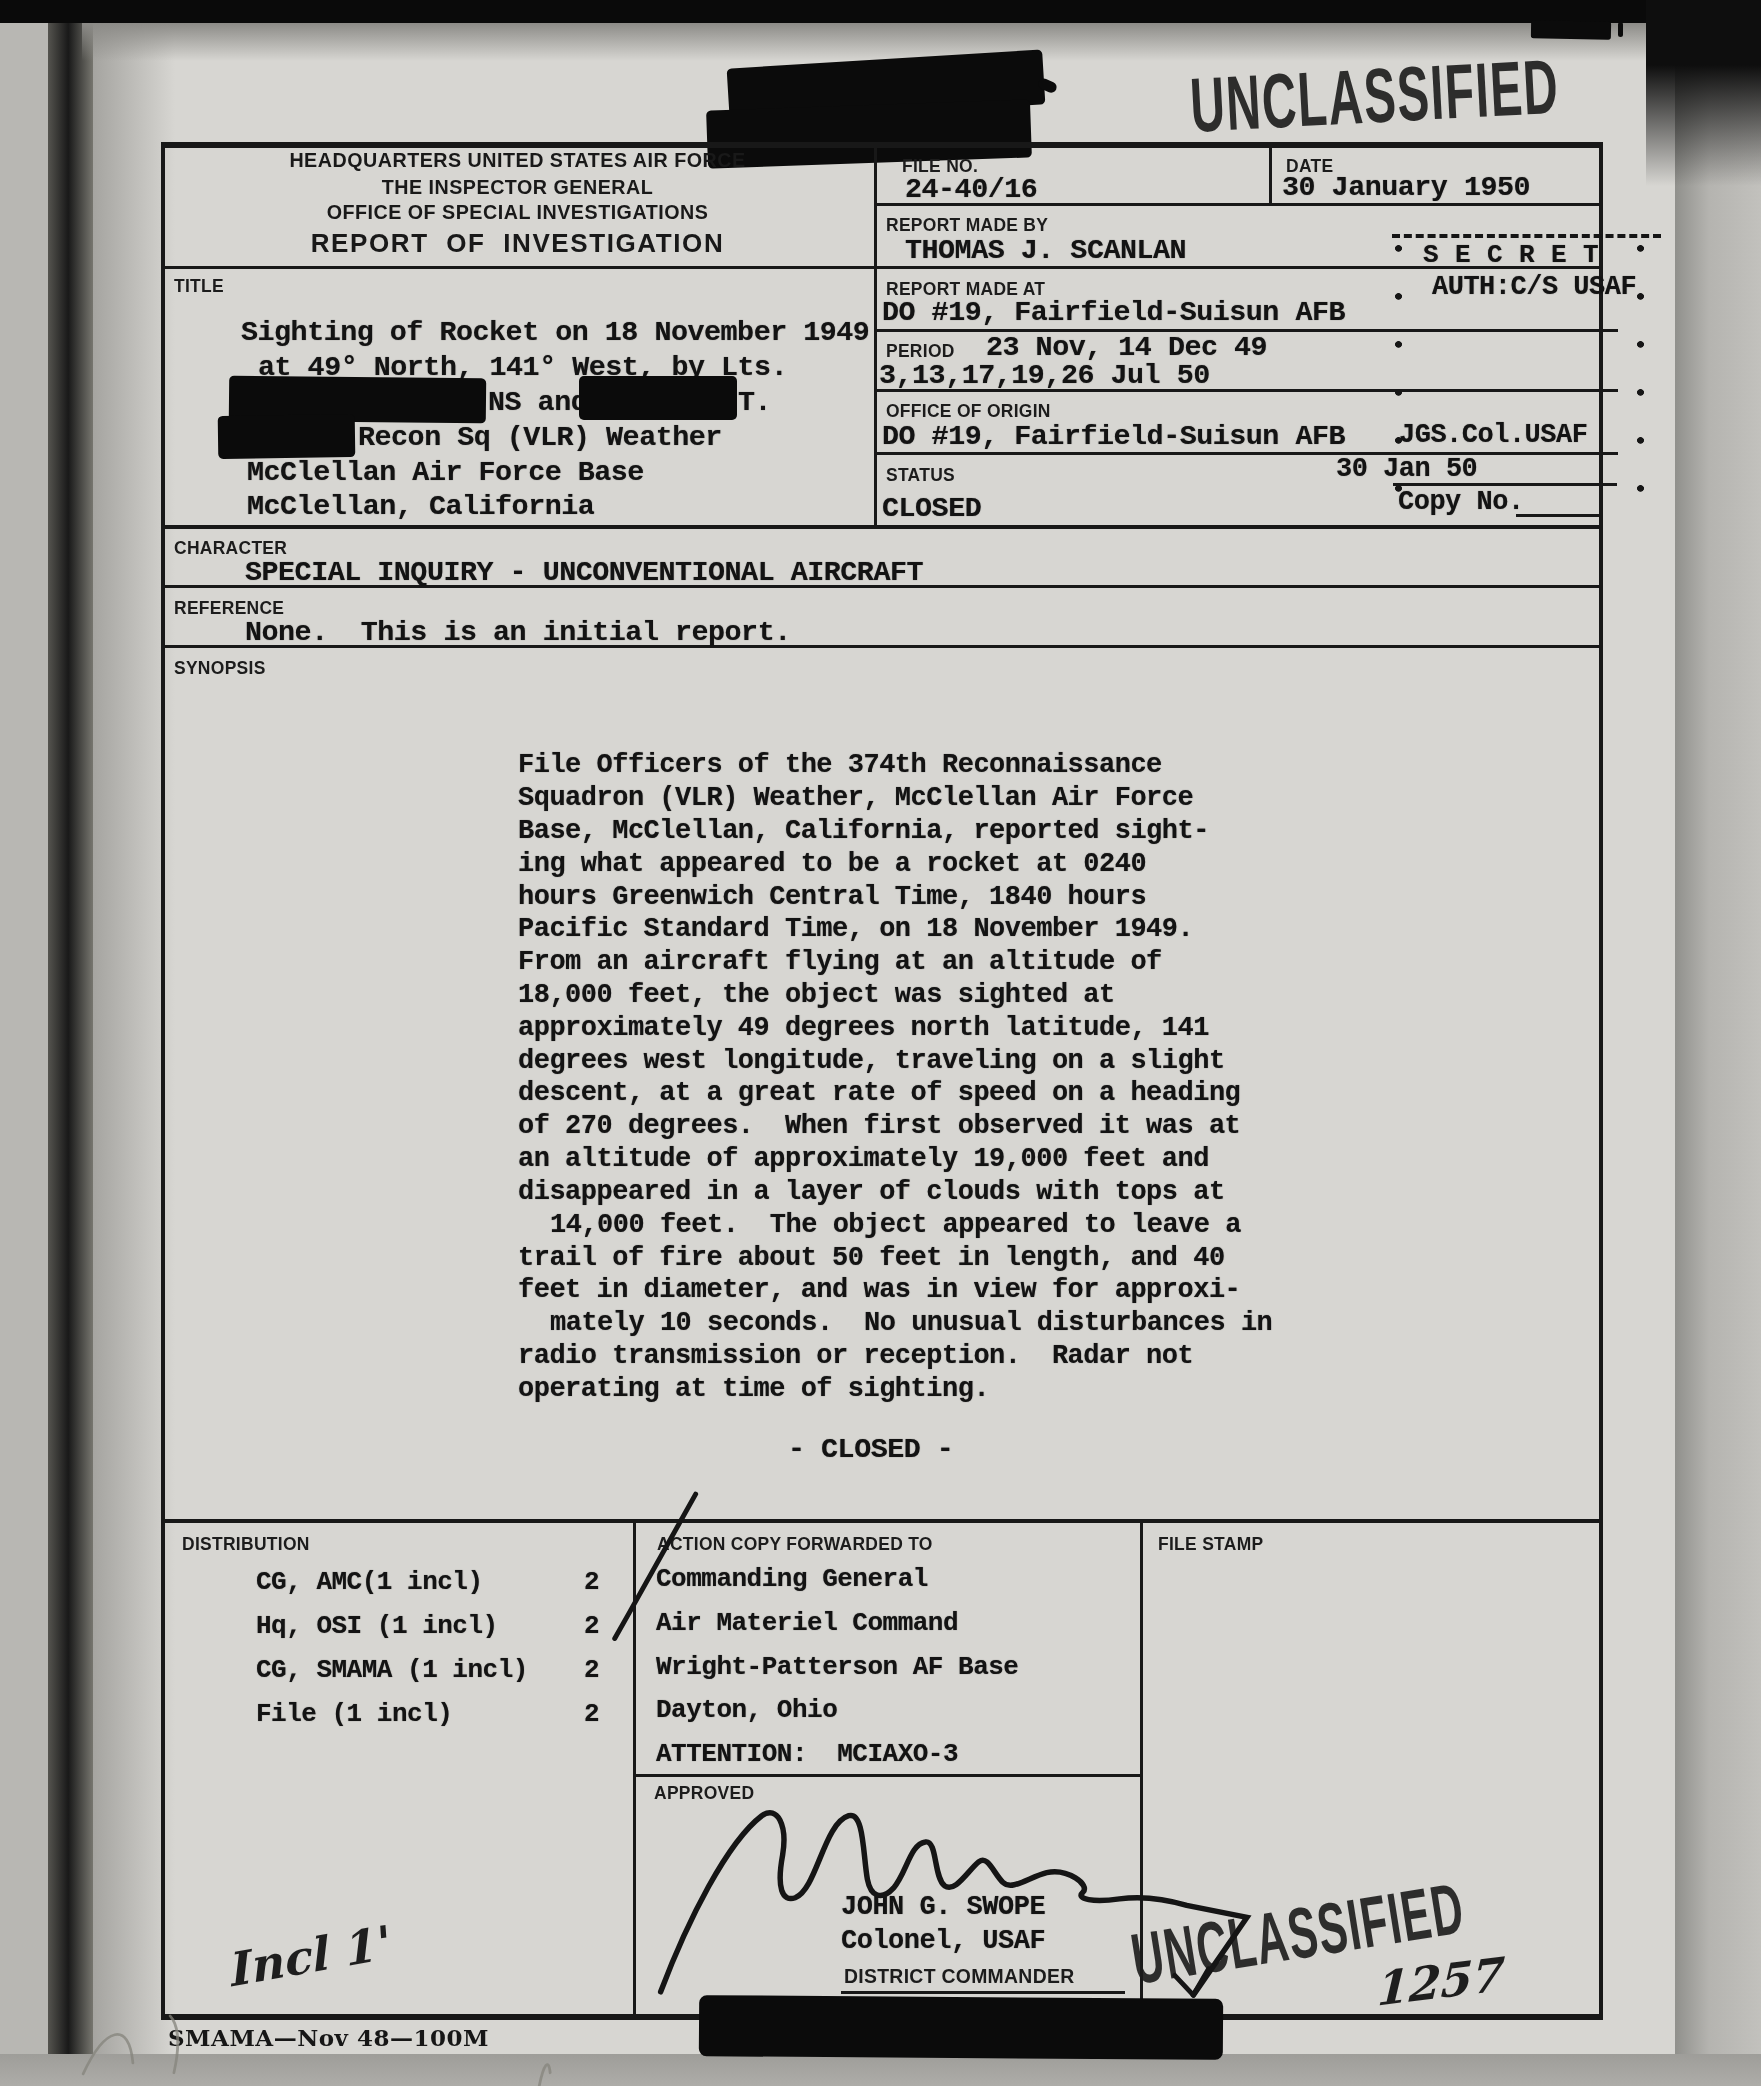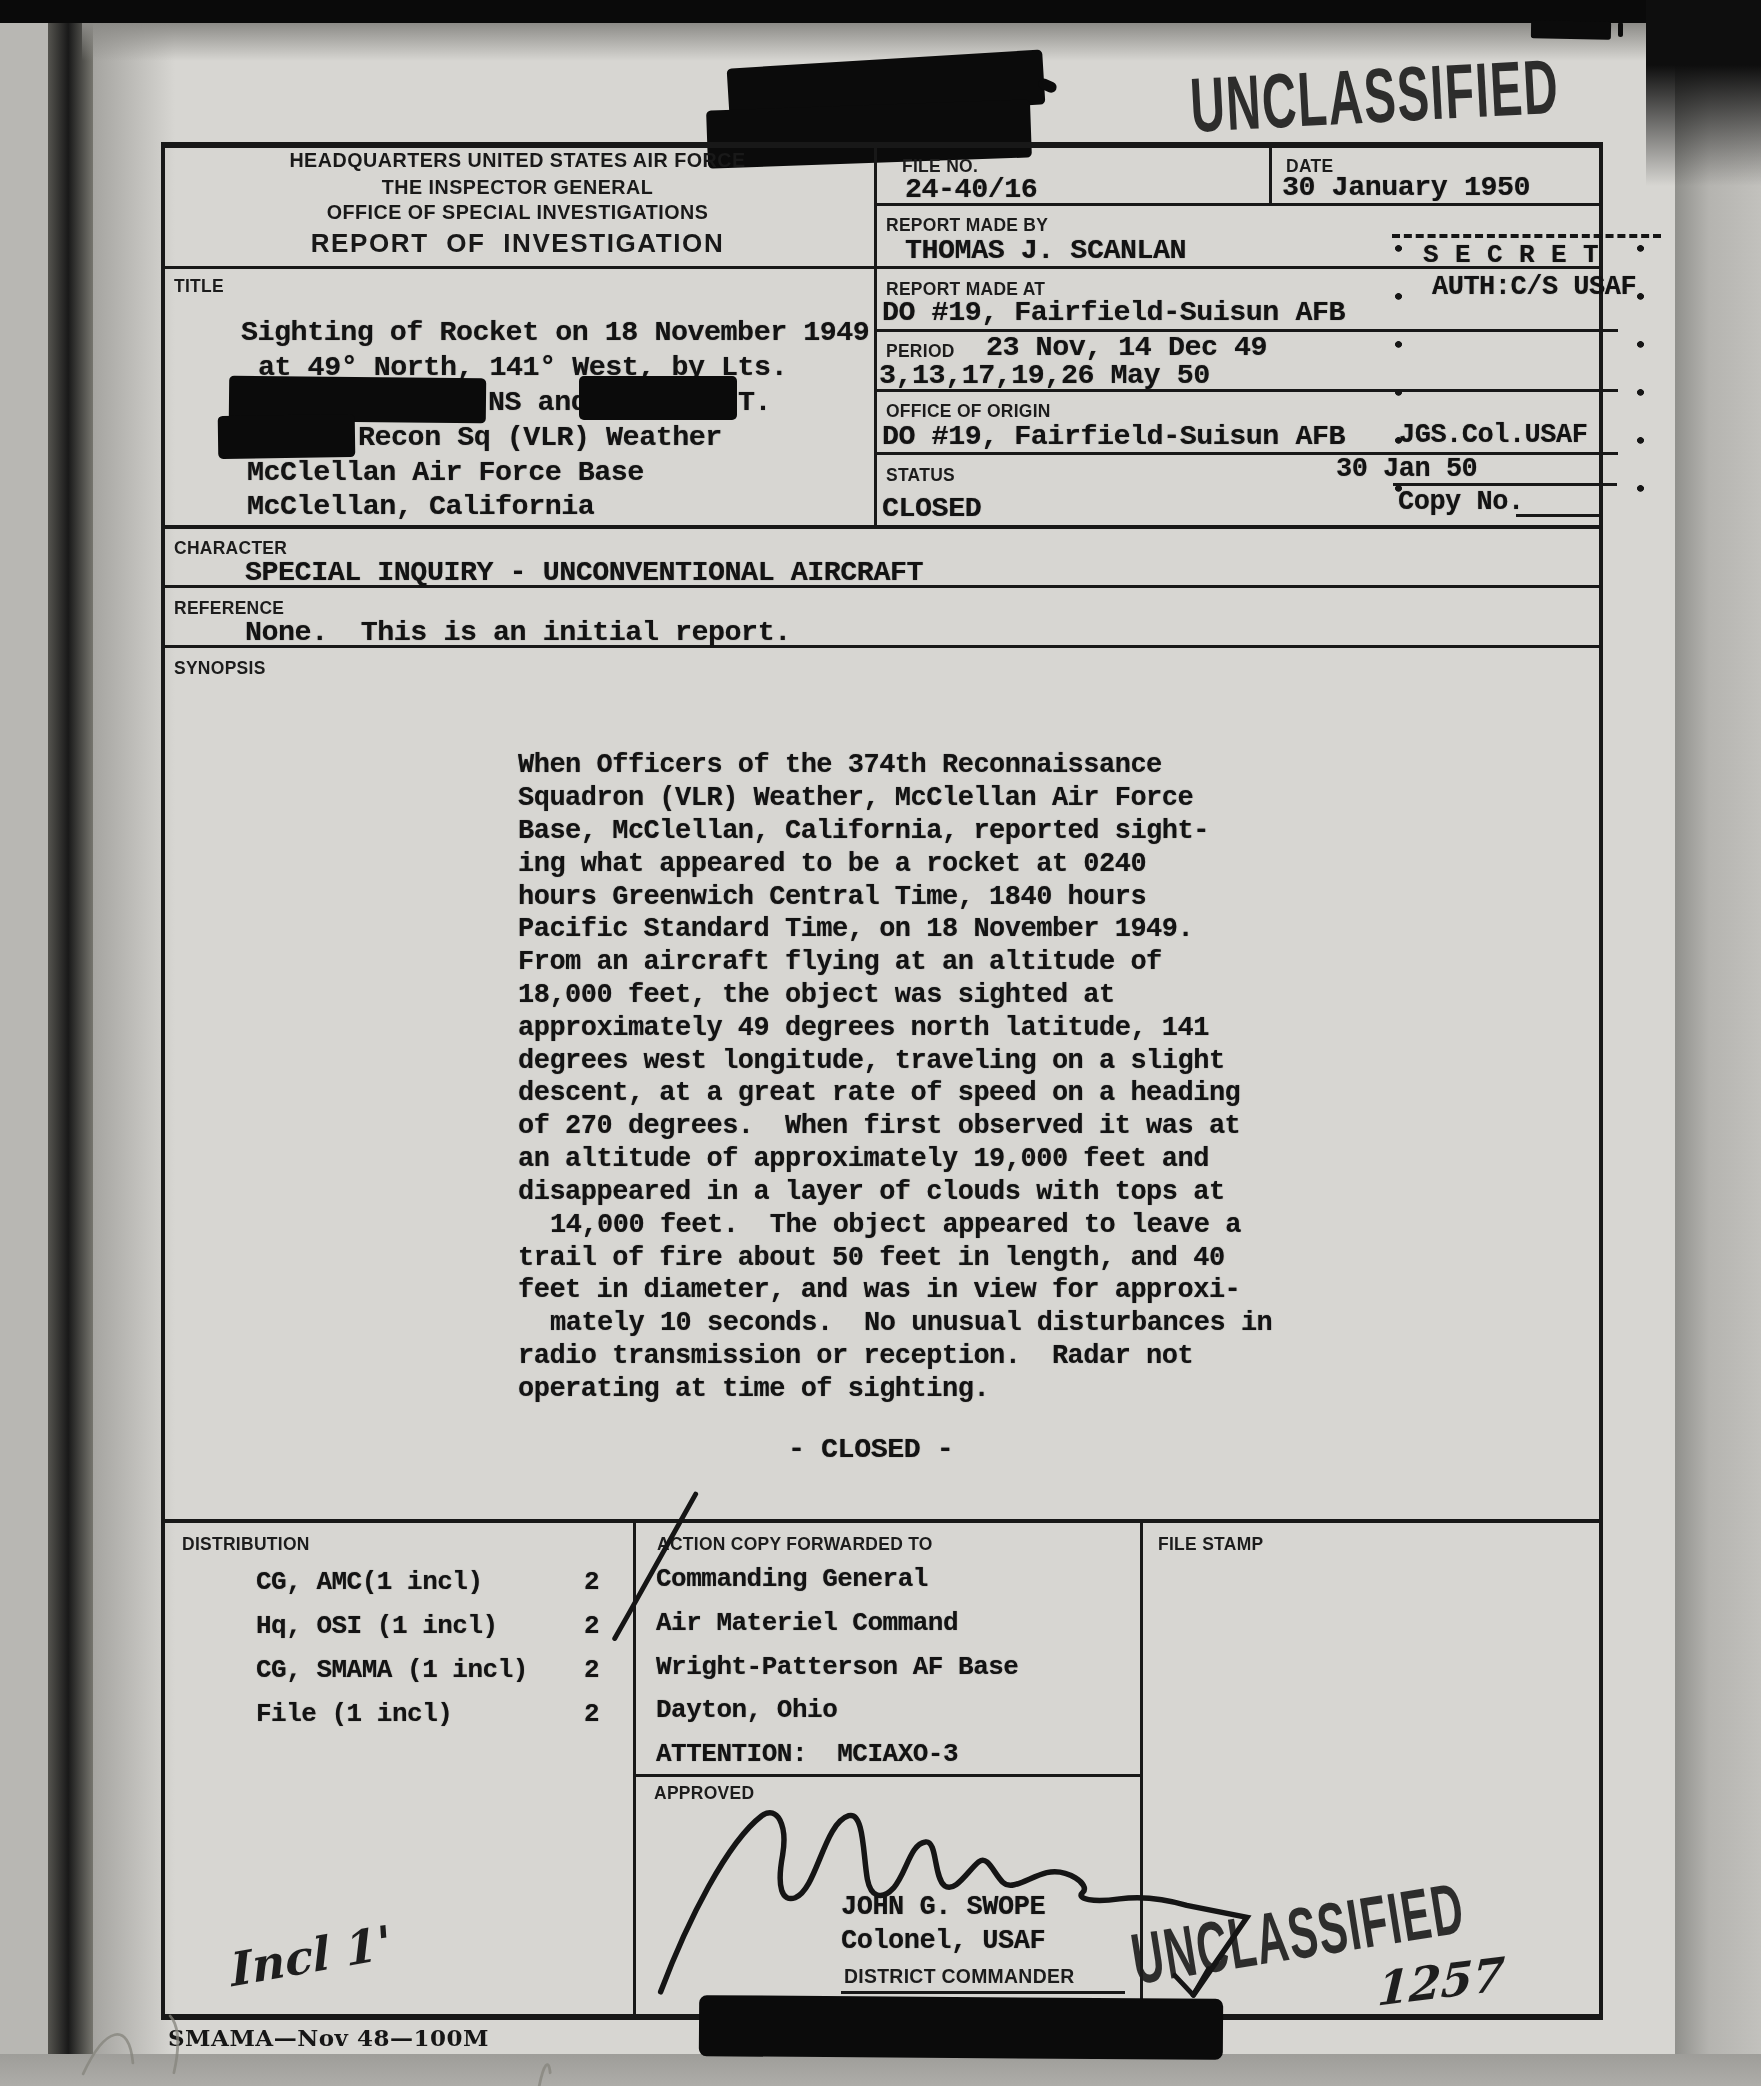--- a/index.html
+++ b/index.html
@@ -99,21 +99,21 @@
   <div class="lbl" style="left:902px; top:155px;">FILE NO.</div>
   <div class="tw" style="left:905px; top:173px;">24-40/16</div>
   <div class="lbl" style="left:1286px; top:155px;">DATE</div>
   <div class="tw" style="left:1282px; top:171px;">30 January 1950</div>
   <div class="lbl" style="left:886px; top:214px;">REPORT MADE BY</div>
   <div class="tw" style="left:905px; top:234px;">THOMAS J. SCANLAN</div>
   <div class="lbl" style="left:886px; top:278px;">REPORT MADE AT</div>
   <div class="tw" style="left:882px; top:296px;">DO #19, Fairfield-Suisun AFB</div>
   <div class="lbl" style="left:886px; top:340px;">PERIOD</div>
   <div class="tw" style="left:986px; top:331px;">23 Nov, 14 Dec 49</div>
-  <div class="tw" style="left:879px; top:359px;">3,13,17,19,26 May 50</div>
+  <div class="tw" style="left:879px; top:359px;">3,13,17,19,26 Jul 50</div>
   <div class="lbl" style="left:886px; top:400px;">OFFICE OF ORIGIN</div>
   <div class="tw" style="left:882px; top:420px;">DO #19, Fairfield-Suisun AFB</div>
   <div class="lbl" style="left:886px; top:464px;">STATUS</div>
   <div class="tw" style="left:882px; top:492px;">CLOSED</div>
 
   <div class="dash" style="left:1392px; top:234px; width:269px;"></div>
   <div class="dotcol" style="left:1395px; top:244px; height:280px;"></div>
   <div class="dotcol" style="left:1637px; top:244px; height:280px;"></div>
   <div class="tw" style="left:1423px; top:240px; font-size:26px; letter-spacing:16.4px;">SECRET</div>
   <div class="tw tw50" style="left:1432px; top:272px;">AUTH:C/S USAF</div>
@@ -132,21 +132,21 @@
   <div class="tw" style="left:358px; top:421px;">Recon Sq (VLR) Weather</div>
   <div class="tw" style="left:247px; top:456px;">McClellan Air Force Base</div>
   <div class="tw" style="left:247px; top:490px;">McClellan, California</div>
 
   <div class="lbl" style="left:174px; top:537px;">CHARACTER</div>
   <div class="tw" style="left:245px; top:556px;">SPECIAL INQUIRY - UNCONVENTIONAL AIRCRAFT</div>
   <div class="lbl" style="left:174px; top:597px;">REFERENCE</div>
   <div class="tw" style="left:245px; top:616px;">None.  This is an initial report.</div>
   <div class="lbl" style="left:174px; top:657px;">SYNOPSIS</div>
 
-  <div class="tw tw50" style="left:518px; top:750px;">When Officers of the 374th Reconnaissance</div>
+  <div class="tw tw50" style="left:518px; top:750px;">File Officers of the 374th Reconnaissance</div>
   <div class="tw tw50" style="left:518px; top:783px;">Squadron (VLR) Weather, McClellan Air Force</div>
   <div class="tw tw50" style="left:518px; top:816px;">Base, McClellan, California, reported sight-</div>
   <div class="tw tw50" style="left:518px; top:849px;">ing what appeared to be a rocket at 0240</div>
   <div class="tw tw50" style="left:518px; top:882px;">hours Greenwich Central Time, 1840 hours</div>
   <div class="tw tw50" style="left:518px; top:914px;">Pacific Standard Time, on 18 November 1949.</div>
   <div class="tw tw50" style="left:518px; top:947px;">From an aircraft flying at an altitude of</div>
   <div class="tw tw50" style="left:518px; top:980px;">18,000 feet, the object was sighted at</div>
   <div class="tw tw50" style="left:518px; top:1013px;">approximately 49 degrees north latitude, 141</div>
   <div class="tw tw50" style="left:518px; top:1046px;">degrees west longitude, traveling on a slight</div>
   <div class="tw tw50" style="left:518px; top:1078px;">descent, at a great rate of speed on a heading</div>

